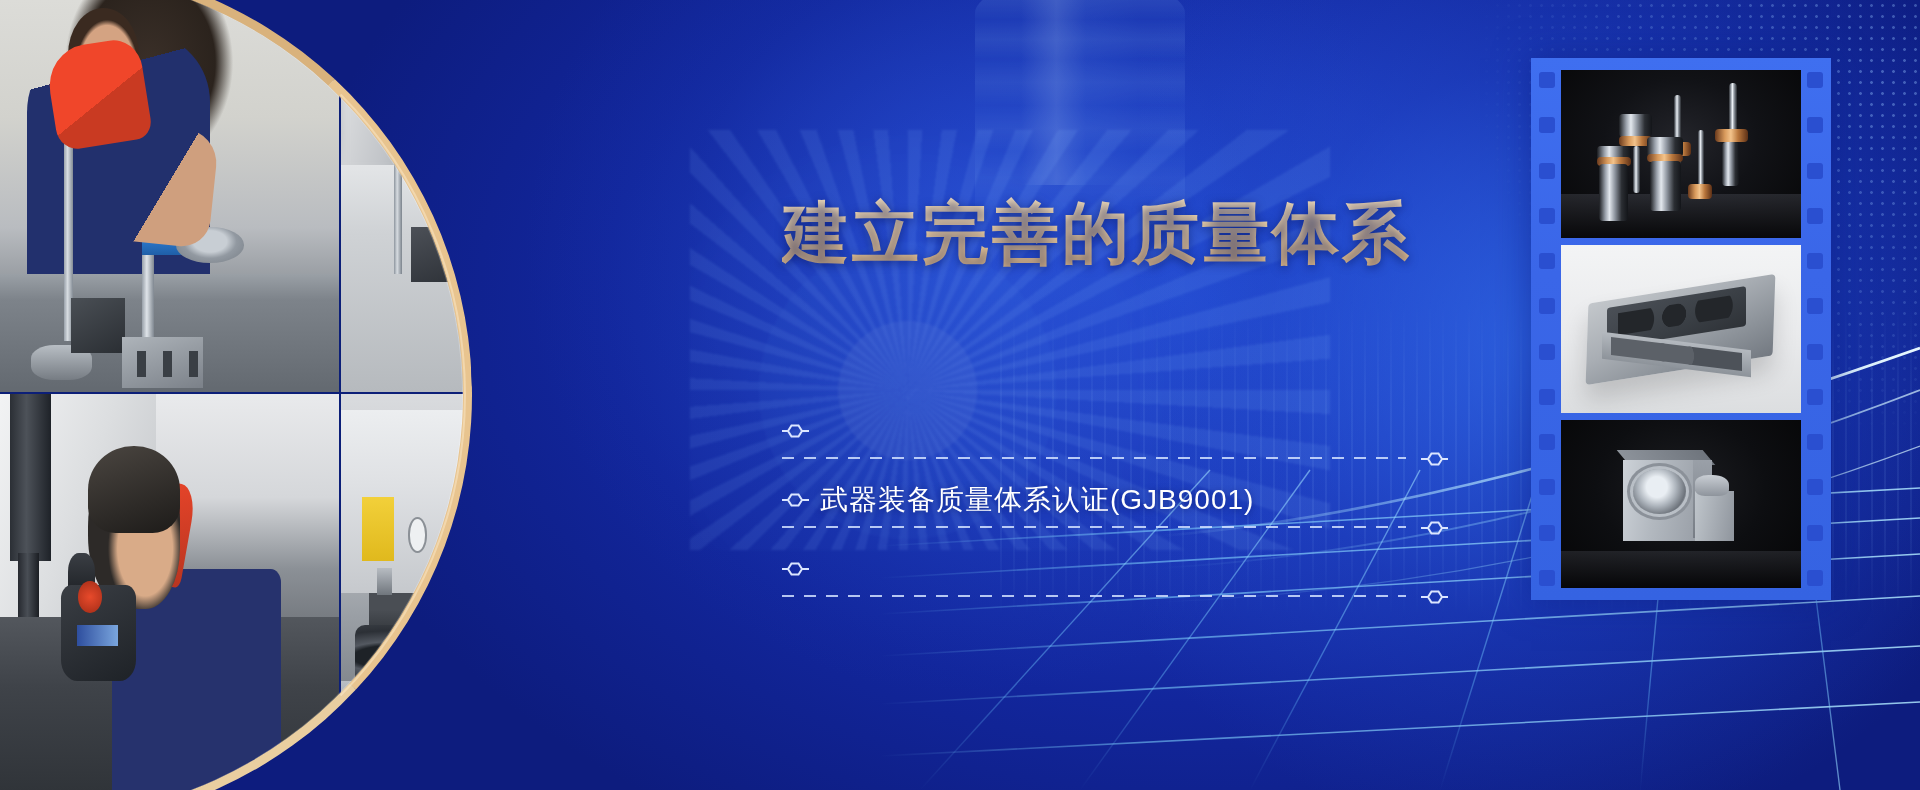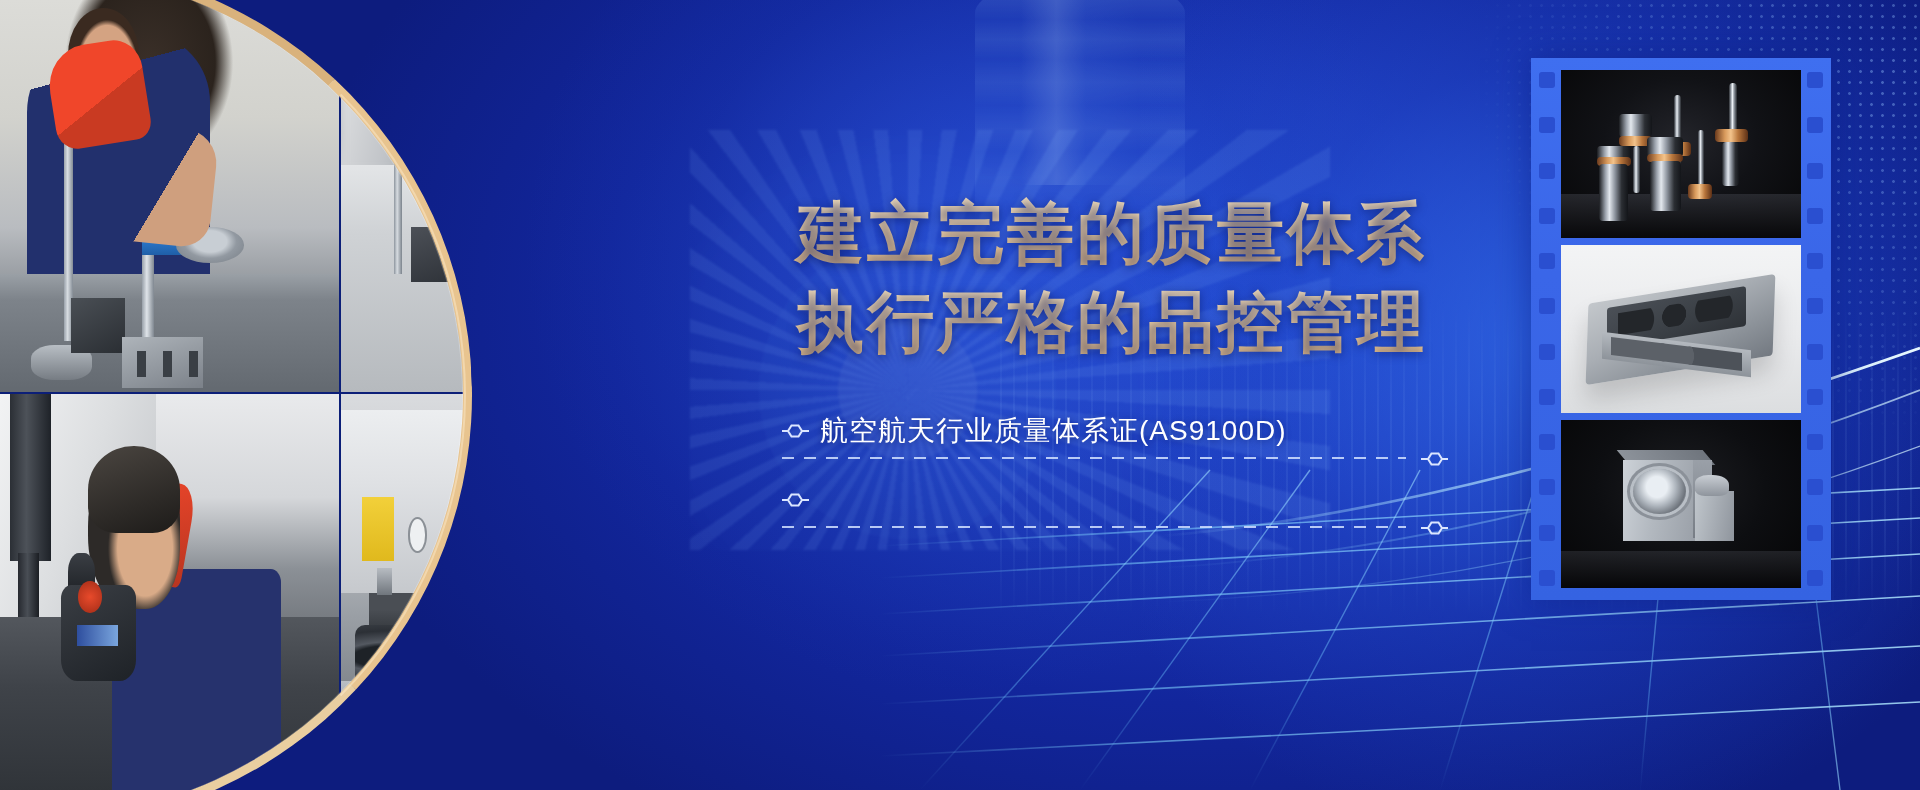--- a/index.html
+++ b/index.html
@@ -308,21 +308,21 @@
     width: 852px; height: 852px;
     border-radius: 50%;
     border: 2px solid transparent;
     border-right-color: rgba(255,240,210,0.45);
     pointer-events:none;
   }
 
   
   .content {
     position: absolute; left: 782px; top: 0;
-    width: 640px; height: 790px; text-align: center;
+    width: 640px; height: 790px;
   }
   .headline { position: absolute; left: 0; top: 188px; width: 660px; }
   .headline .line {
     font-size: 67px;
     line-height: 89px;
     font-weight: 700;
     letter-spacing: 3px;
     color: #f6d8a8;
     background: linear-gradient(to bottom, #fbe8c8 0%, #f6d7a5 48%, #e9bd81 100%);
     -webkit-background-clip: text;
@@ -591,63 +591,79 @@
     </div>
     <div class="collage-overlay"></div>
   </div>
   <div class="gold-arc"></div>
   <div class="gold-arc-inner"></div>
 
   <div class="content">
 
     <div class="headline">
       <div class="line">建立完善的质量体系</div>
-      <div class="line">执行严格的品控管理</div>
     </div>
 
     <div class="bullets">
-
-      <div class="bullet-row">
-        <span class="marker">
-          <svg width="30" height="20" viewBox="0 0 30 20">
-            <polygon points="6,10 9.5,4.4 16.5,4.4 20,10 16.5,15.6 9.5,15.6" fill="none" stroke="#dbe6ff" stroke-width="2"></polygon>
-            <line x1="0" y1="10" x2="6" y2="10" stroke="#dbe6ff" stroke-width="2"></line>
-            <line x1="20" y1="10" x2="27" y2="10" stroke="#dbe6ff" stroke-width="2"></line>
-          </svg>
-        </span>
-        <span class="bullet-label">航空航天行业质量体系证(AS9100D)</span>
-        <span class="dash"></span>
-        <span class="marker-end">
-          <svg width="30" height="20" viewBox="0 0 30 20">
-            <polygon points="6,10 9.5,4.4 16.5,4.4 20,10 16.5,15.6 9.5,15.6" fill="none" stroke="#dbe6ff" stroke-width="2"></polygon>
-            <line x1="0" y1="10" x2="6" y2="10" stroke="#dbe6ff" stroke-width="2"></line>
-            <line x1="20" y1="10" x2="27" y2="10" stroke="#dbe6ff" stroke-width="2"></line>
-          </svg>
-        </span>
-      </div>
-
 
       <div class="bullet-row">
         <span class="marker">
           <svg width="30" height="20" viewBox="0 0 30 20">
             <polygon points="6,10 9.5,4.4 16.5,4.4 20,10 16.5,15.6 9.5,15.6" fill="none" stroke="#dbe6ff" stroke-width="2"></polygon>
             <line x1="0" y1="10" x2="6" y2="10" stroke="#dbe6ff" stroke-width="2"></line>
             <line x1="20" y1="10" x2="27" y2="10" stroke="#dbe6ff" stroke-width="2"></line>
           </svg>
         </span>
         <span class="dash"></span>
         <span class="marker-end">
           <svg width="30" height="20" viewBox="0 0 30 20">
             <polygon points="6,10 9.5,4.4 16.5,4.4 20,10 16.5,15.6 9.5,15.6" fill="none" stroke="#dbe6ff" stroke-width="2"></polygon>
             <line x1="0" y1="10" x2="6" y2="10" stroke="#dbe6ff" stroke-width="2"></line>
             <line x1="20" y1="10" x2="27" y2="10" stroke="#dbe6ff" stroke-width="2"></line>
           </svg>
         </span>
       </div>
 
+      <div class="bullet-row">
+        <span class="marker">
+          <svg width="30" height="20" viewBox="0 0 30 20">
+            <polygon points="6,10 9.5,4.4 16.5,4.4 20,10 16.5,15.6 9.5,15.6" fill="none" stroke="#dbe6ff" stroke-width="2"></polygon>
+            <line x1="0" y1="10" x2="6" y2="10" stroke="#dbe6ff" stroke-width="2"></line>
+            <line x1="20" y1="10" x2="27" y2="10" stroke="#dbe6ff" stroke-width="2"></line>
+          </svg>
+        </span>
+        <span class="bullet-label">武器装备质量体系认证(GJB9001)</span>
+        <span class="dash"></span>
+        <span class="marker-end">
+          <svg width="30" height="20" viewBox="0 0 30 20">
+            <polygon points="6,10 9.5,4.4 16.5,4.4 20,10 16.5,15.6 9.5,15.6" fill="none" stroke="#dbe6ff" stroke-width="2"></polygon>
+            <line x1="0" y1="10" x2="6" y2="10" stroke="#dbe6ff" stroke-width="2"></line>
+            <line x1="20" y1="10" x2="27" y2="10" stroke="#dbe6ff" stroke-width="2"></line>
+          </svg>
+        </span>
+      </div>
+
+      <div class="bullet-row">
+        <span class="marker">
+          <svg width="30" height="20" viewBox="0 0 30 20">
+            <polygon points="6,10 9.5,4.4 16.5,4.4 20,10 16.5,15.6 9.5,15.6" fill="none" stroke="#dbe6ff" stroke-width="2"></polygon>
+            <line x1="0" y1="10" x2="6" y2="10" stroke="#dbe6ff" stroke-width="2"></line>
+            <line x1="20" y1="10" x2="27" y2="10" stroke="#dbe6ff" stroke-width="2"></line>
+          </svg>
+        </span>
+        <span class="dash"></span>
+        <span class="marker-end">
+          <svg width="30" height="20" viewBox="0 0 30 20">
+            <polygon points="6,10 9.5,4.4 16.5,4.4 20,10 16.5,15.6 9.5,15.6" fill="none" stroke="#dbe6ff" stroke-width="2"></polygon>
+            <line x1="0" y1="10" x2="6" y2="10" stroke="#dbe6ff" stroke-width="2"></line>
+            <line x1="20" y1="10" x2="27" y2="10" stroke="#dbe6ff" stroke-width="2"></line>
+          </svg>
+        </span>
+      </div>
+
     </div>
   </div>
 
   <div class="filmstrip">
     <div class="perf left">
       <i></i>
         <i></i>
         <i></i>
         <i></i>
         <i></i>

